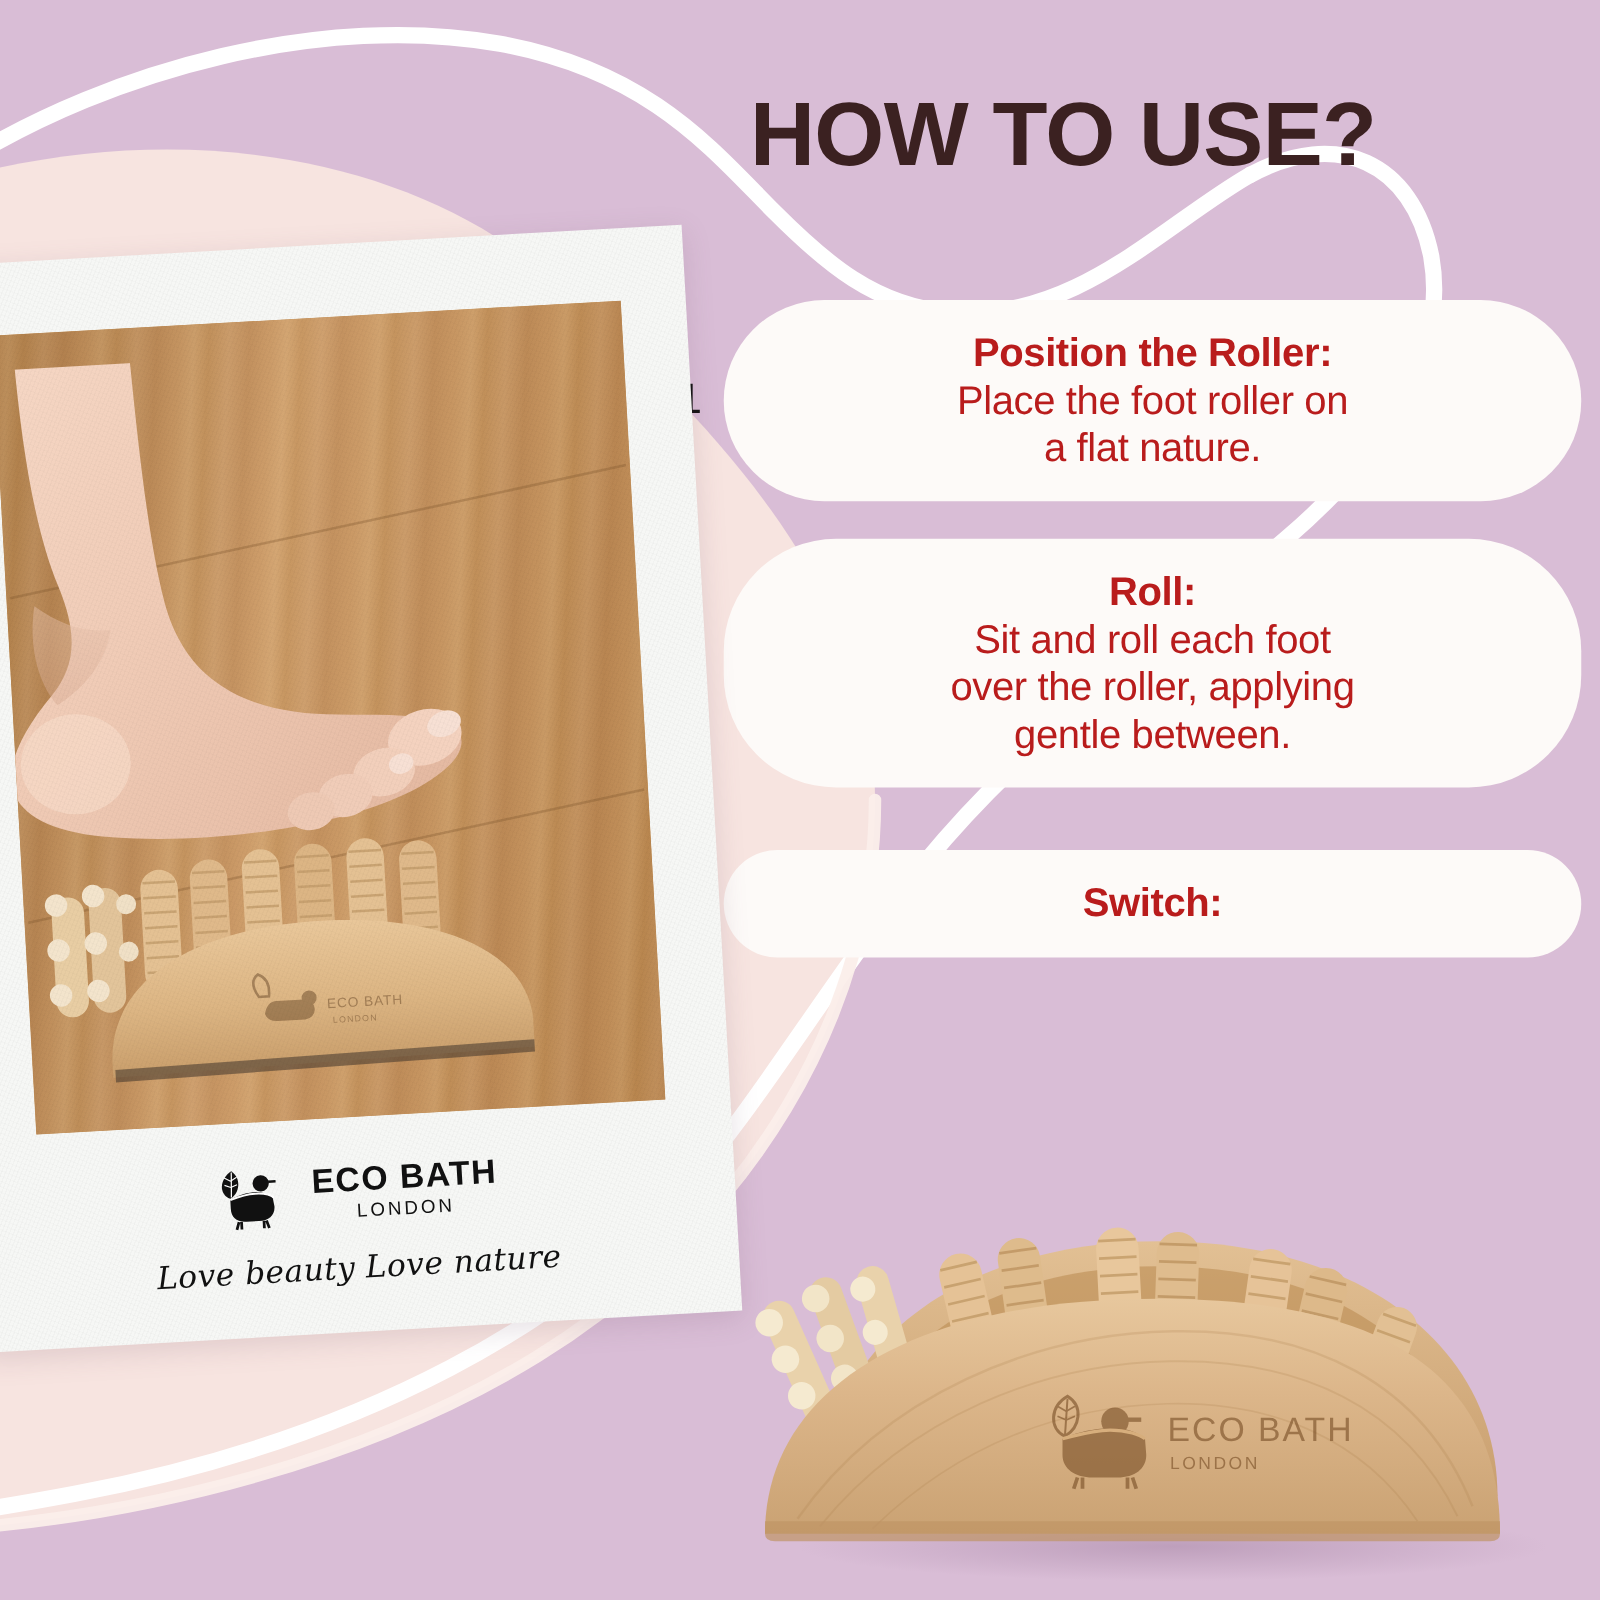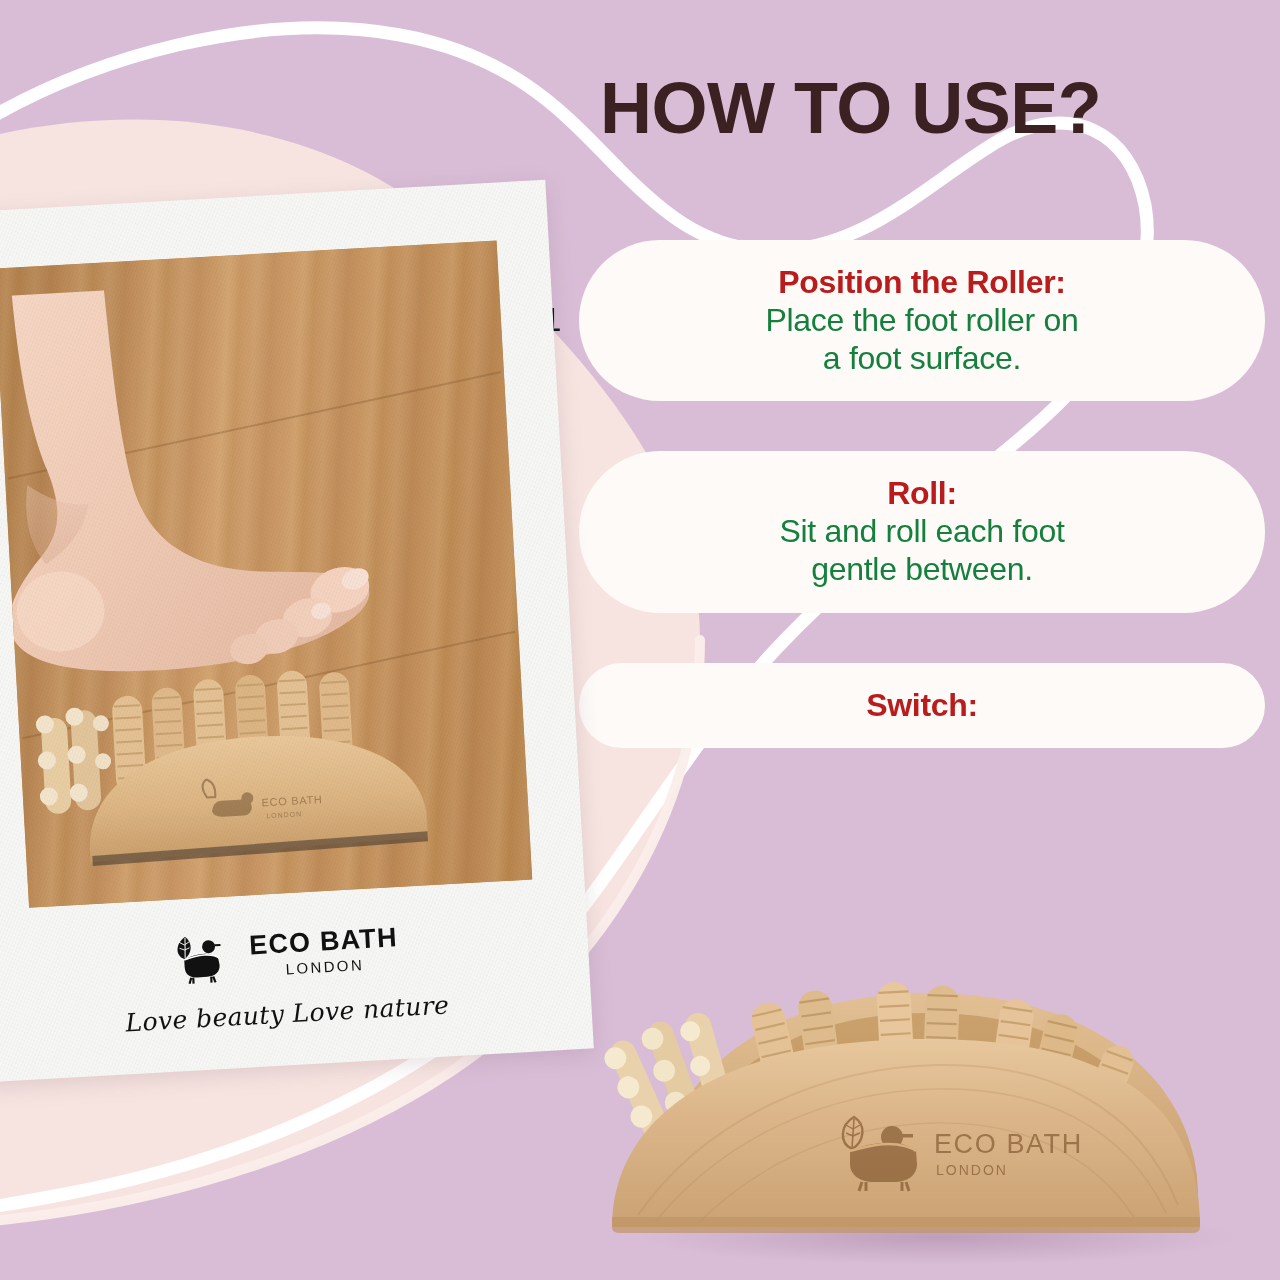--- a/index.html
+++ b/index.html
@@ -73,21 +73,21 @@
   .step-title {
     font-size: 32px;
     font-weight: 700;
     color: #b91c1c;
     line-height: 1.18;
     letter-spacing: -0.3px;
   }
   .step-body {
     font-size: 32px;
     font-weight: 400;
-    color: #15803d;
+    color: #b91c1c;
     line-height: 1.18;
     letter-spacing: -0.3px;
   }
 
   
   .polaroid {
     position: absolute;
     left: -38px;
     top: 196px;
     width: 608px;
@@ -236,29 +236,30 @@
 
   <div class="title">HOW TO USE?</div>
 
   <div class="steps">
 
     <div class="step-row">
       <div class="step-num">1</div>
       <div class="step-card">
         <div class="step-title">Position the Roller:</div>
         <div class="step-body">Place the foot roller on</div>
-        <div class="step-body">a foot surface.</div>
+        <div class="step-body">a flat nature.</div>
       </div>
     </div>
 
-    <div class="step-row" style="margin-top:50px;">
+    <div class="step-row" style="margin-top:30px;">
       <div class="step-num">2</div>
       <div class="step-card">
         <div class="step-title">Roll:</div>
         <div class="step-body">Sit and roll each foot</div>
+        <div class="step-body">over the roller, applying</div>
         <div class="step-body">gentle between.</div>
       </div>
     </div>
 
     <div class="step-row" style="margin-top:50px;align-items:center;">
       <div class="step-num">3</div>
       <div class="step-card">
         <div class="step-title">Switch:</div>
       </div>
     </div>

